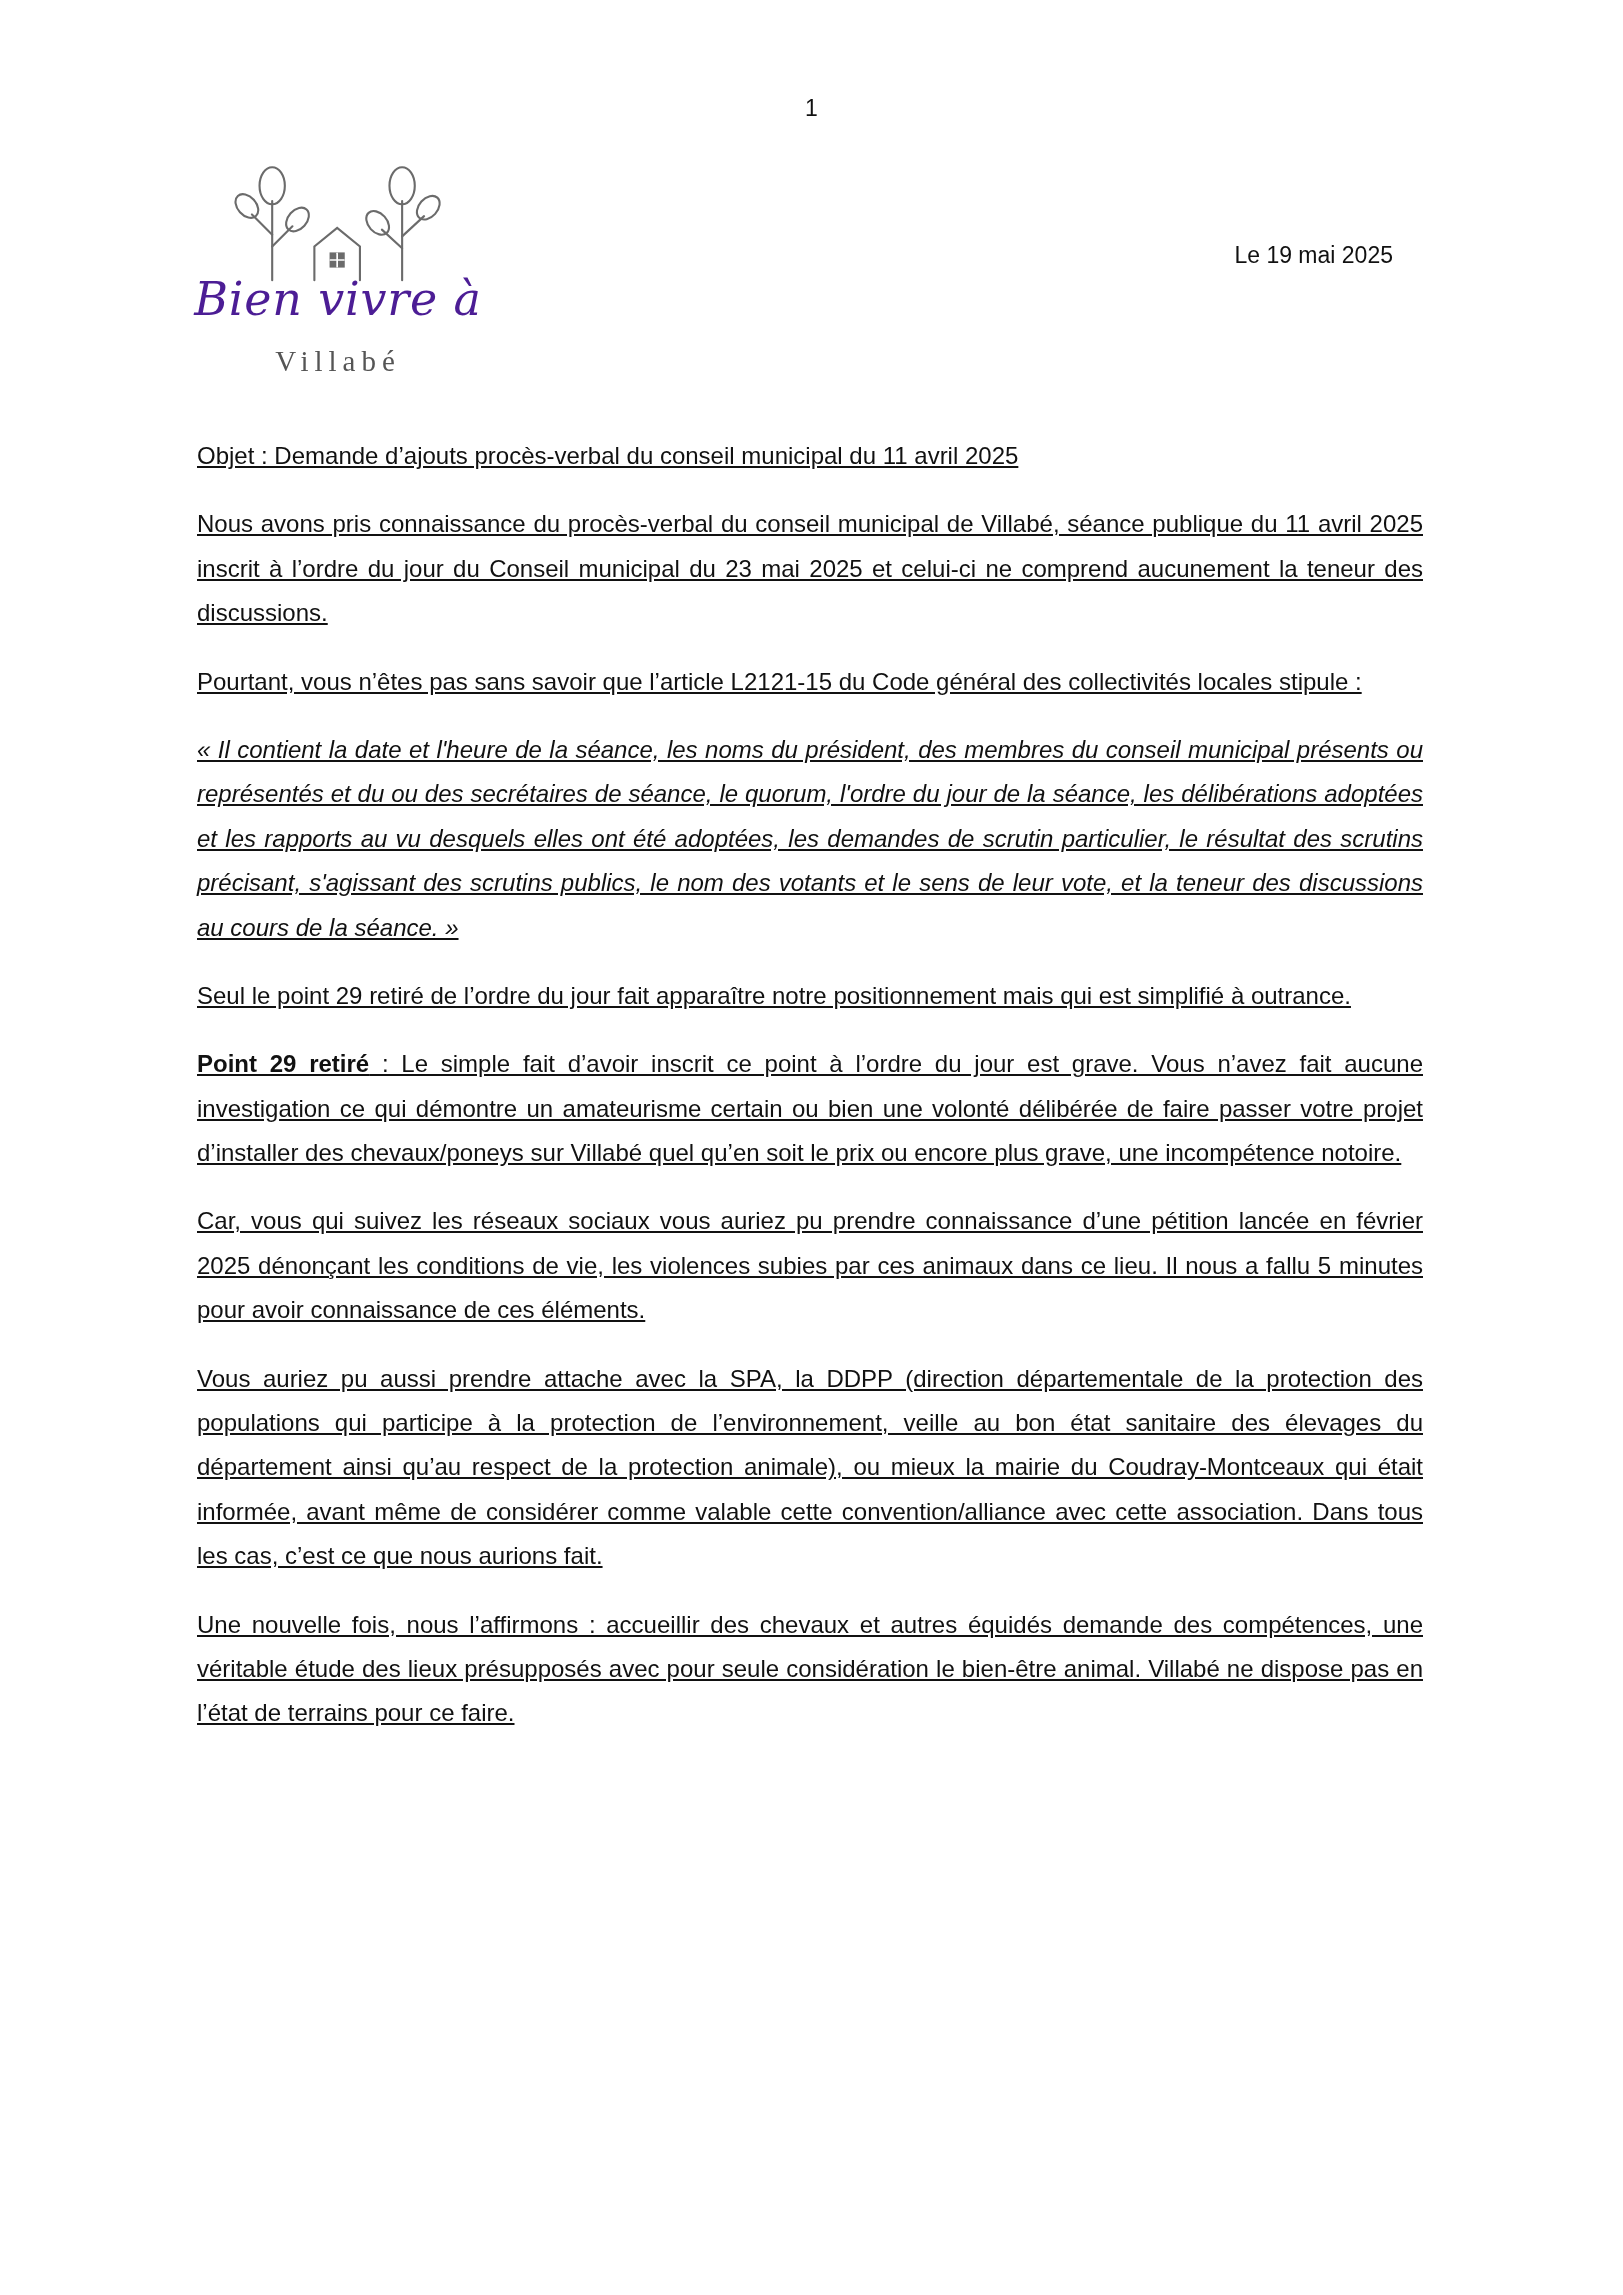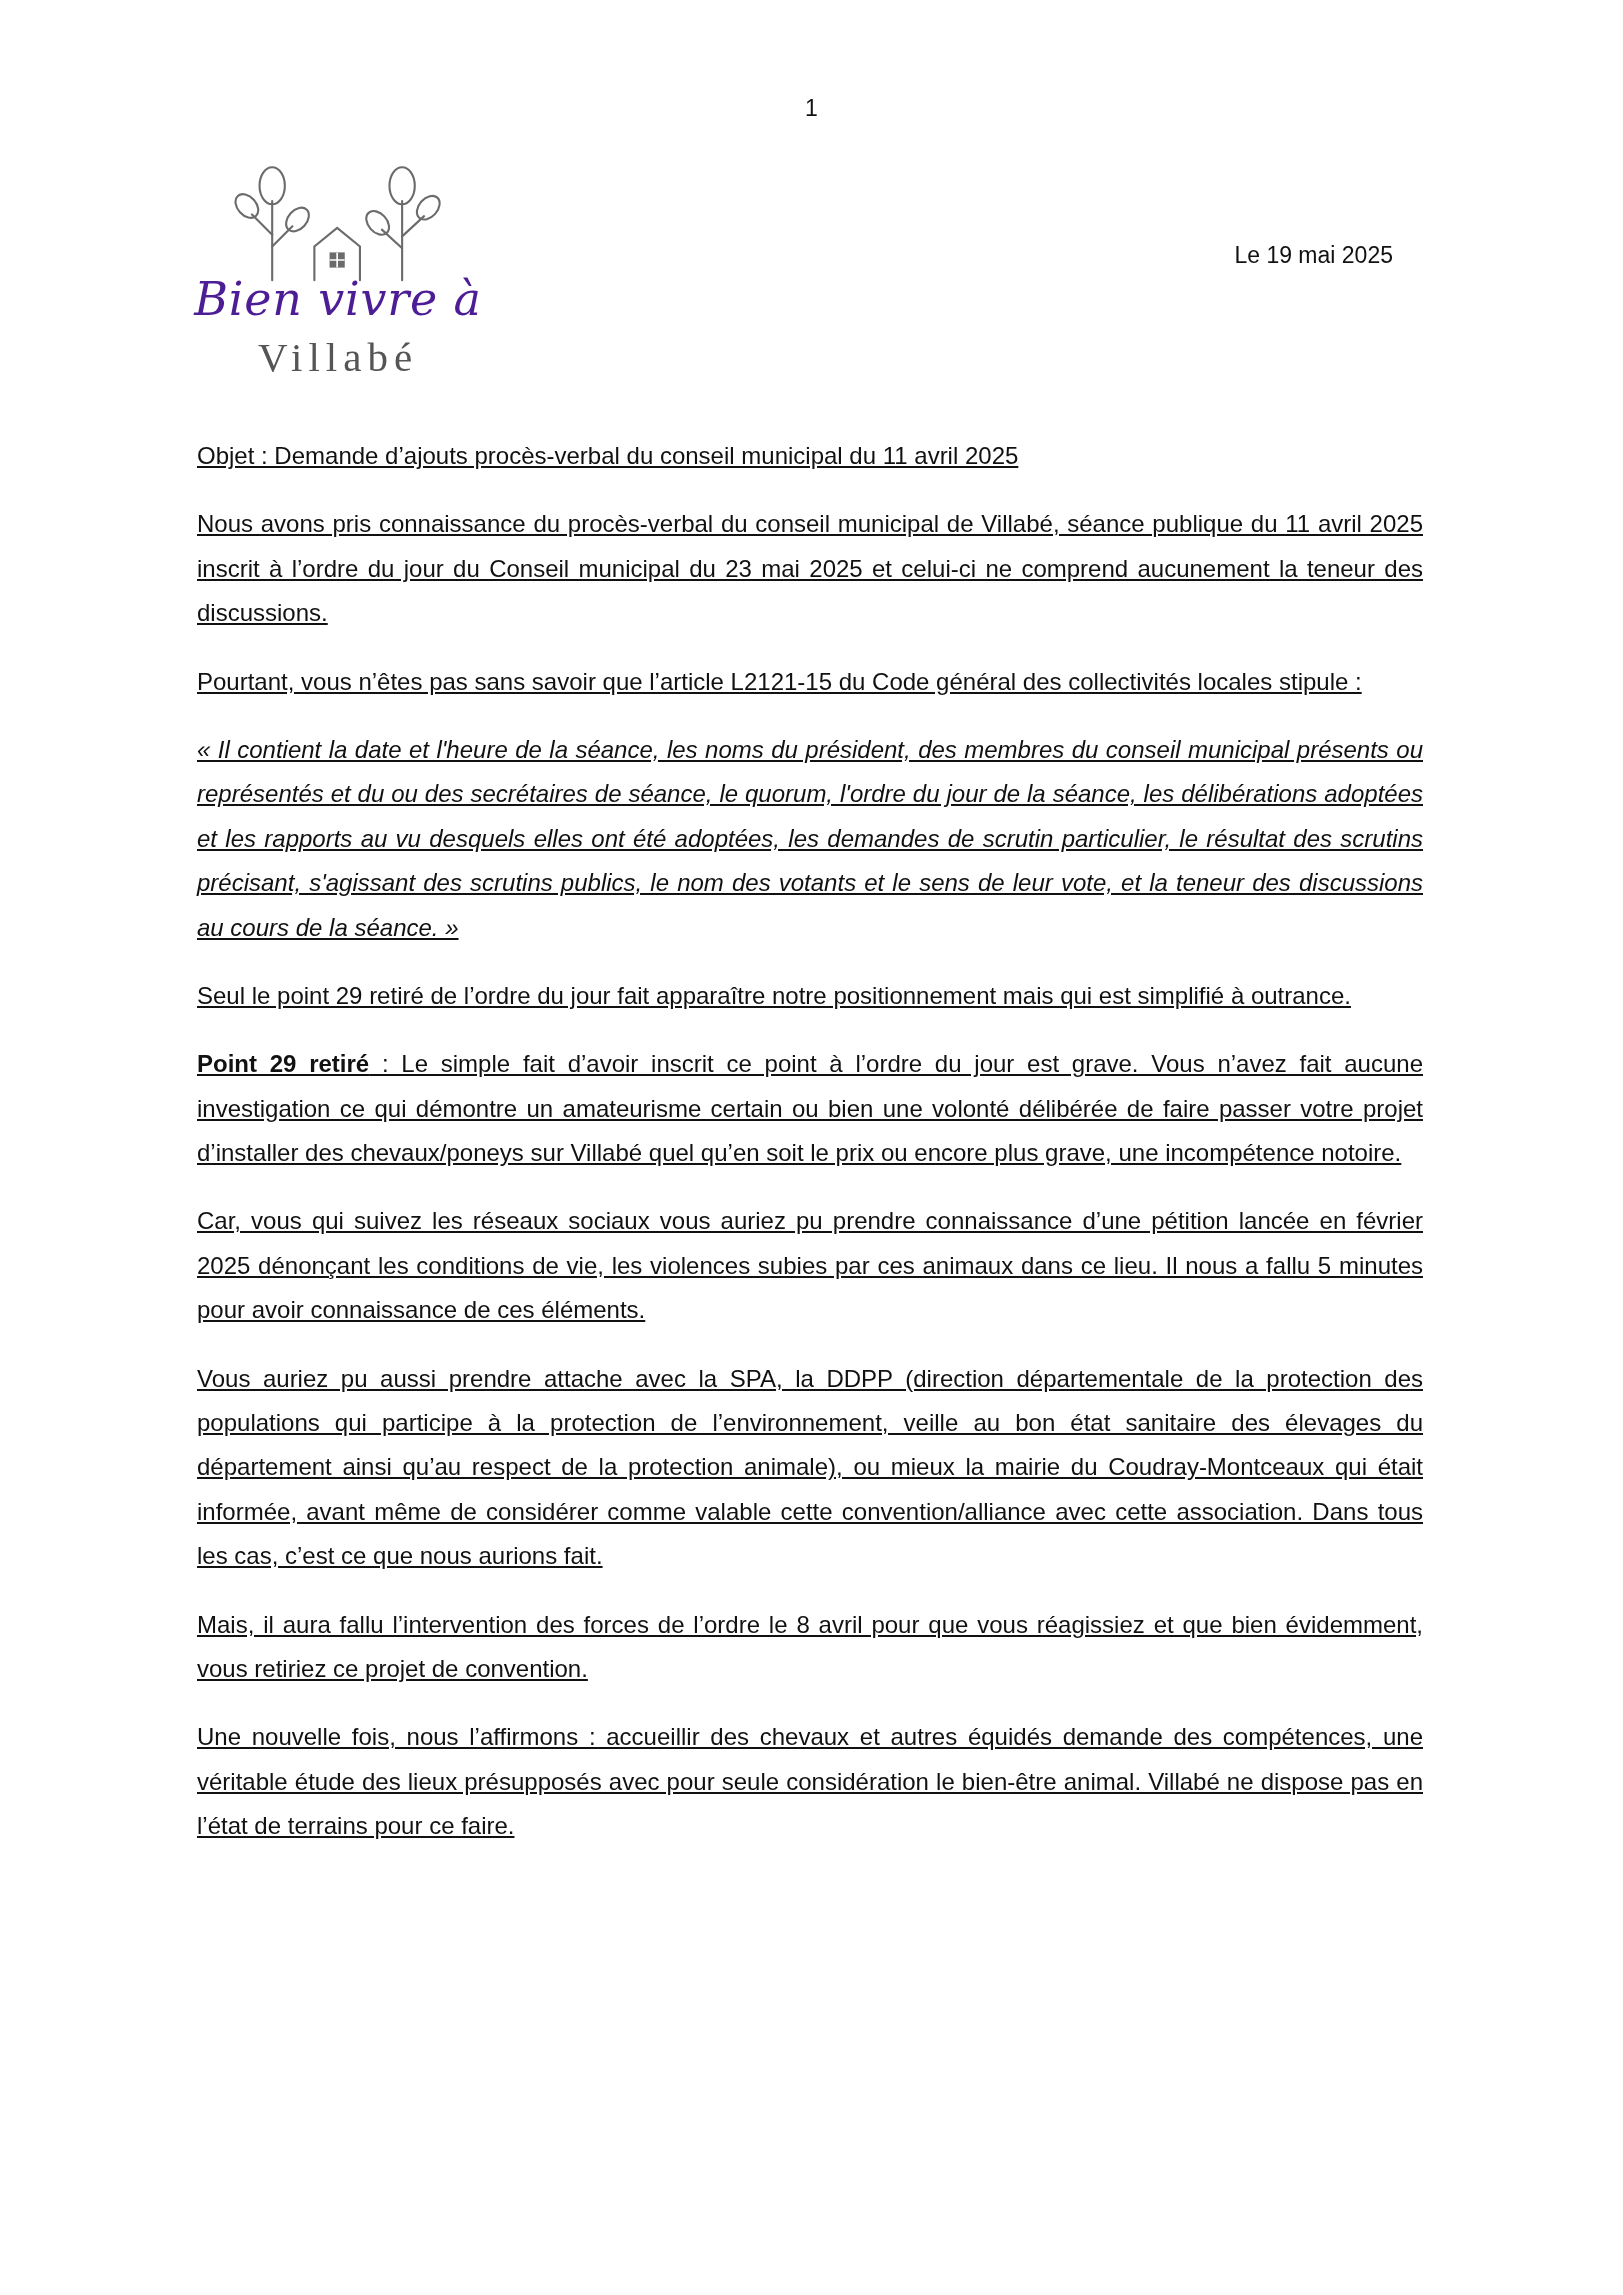--- a/index.html
+++ b/index.html
@@ -37,23 +37,23 @@
     display: block;
     margin-top: -15px;
     font-family: "DejaVu Serif", serif;
     font-style: italic;
     font-size: 46px;
     color: #4c1d95;
     letter-spacing: 0.8px;
   }
   .logo-word {
     display: block;
-    margin-top: 7px;
+    margin-top: 19px;
     font-family: "Liberation Serif", serif;
-    font-size: 41px;
+    font-size: 29px;
     color: #555555;
     letter-spacing: 6px;
   }
   .date-line {
     position: absolute;
     top: 242px;
     right: 230px;
     font-size: 23px;
   }
   .letter-body {
@@ -139,19 +139,18 @@
     <p>Pourtant, vous n’êtes pas sans savoir que l’article L2121-15 du Code général des collectivités locales stipule :</p>
 
     <p class="quote">« Il contient la date et l'heure de la séance, les noms du président, des membres du conseil municipal présents ou représentés et du ou des secrétaires de séance, le quorum, l'ordre du jour de la séance, les délibérations adoptées et les rapports au vu desquels elles ont été adoptées, les demandes de scrutin particulier, le résultat des scrutins précisant, s'agissant des scrutins publics, le nom des votants et le sens de leur vote, et la teneur des discussions au cours de la séance. »</p>
 
     <p>Seul le point 29 retiré de l’ordre du jour fait apparaître notre positionnement mais qui est simplifié à outrance.</p>
 
     <p><span class="lead-bold-underline">Point 29 retiré</span><span> : Le simple fait d’avoir inscrit ce point à l’ordre du jour est grave.  Vous n’avez fait aucune investigation ce qui démontre un amateurisme certain ou bien une volonté délibérée de faire passer votre projet d’installer des chevaux/poneys sur Villabé quel qu’en soit le prix ou encore plus grave, une incompétence notoire.</span></p>
 
     <p>Car, vous qui suivez les réseaux sociaux vous auriez pu prendre connaissance d’une pétition lancée en février 2025 dénonçant les conditions de vie, les violences subies par ces animaux dans ce lieu. Il nous a fallu 5 minutes pour avoir connaissance de ces éléments.</p>
     <p>Vous auriez pu aussi prendre attache avec la SPA, la DDPP (direction départementale de la protection des populations qui participe à la protection de l’environnement, veille au bon état sanitaire des élevages du département ainsi qu’au respect de la protection animale), ou mieux la mairie du Coudray-Montceaux qui était informée, avant même de considérer comme valable cette convention/alliance avec cette association. Dans tous les cas, c’est ce que nous aurions fait.</p>
-    <p>Mais, il aura fallu l’intervention des forces de l’ordre le 8 avril pour que vous réagissiez et que bien évidemment, vous retiriez ce projet de convention.</p>
     <p>Une nouvelle fois, nous l’affirmons : accueillir des chevaux et autres équidés demande des compétences, une véritable étude des lieux présupposés avec pour seule considération le bien-être animal. Villabé ne dispose pas en l’état de terrains pour ce faire.</p>
   </div>
 
 
 </div>
 
 
 </body></html>

